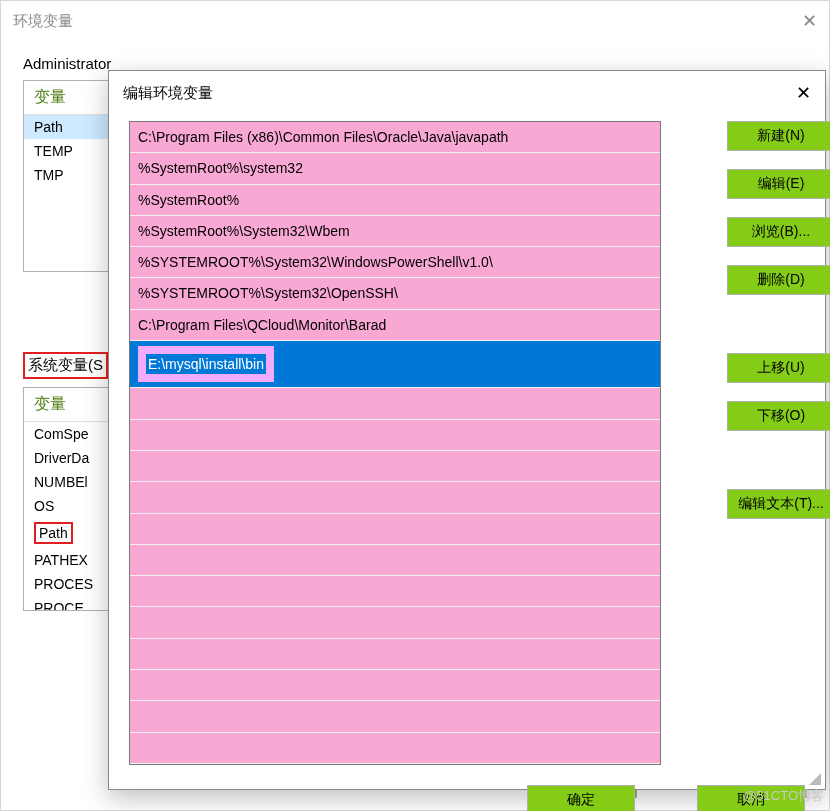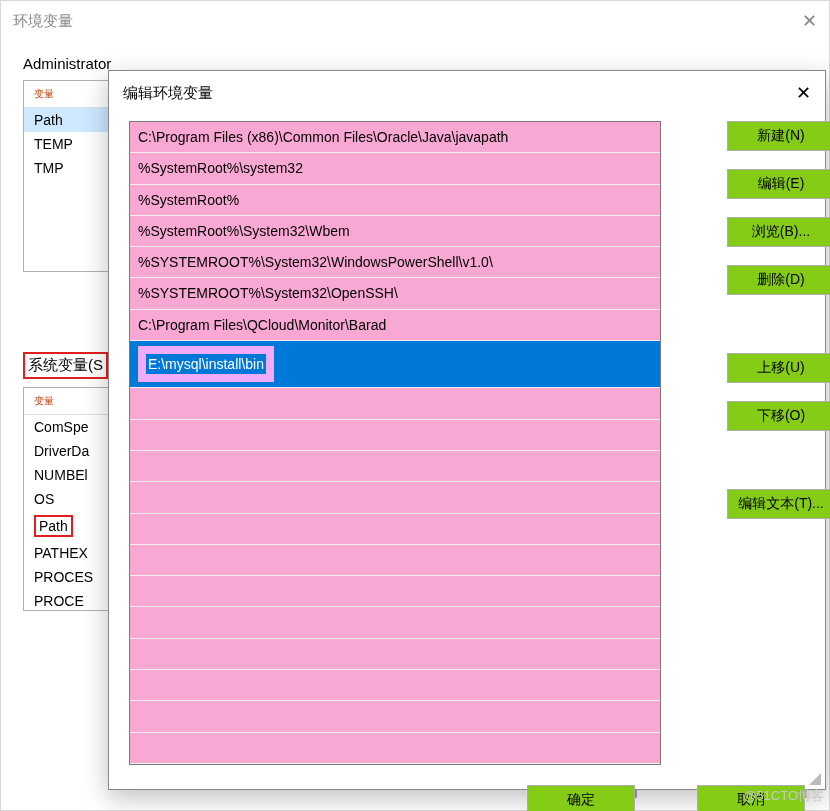--- a/index.html
+++ b/index.html
@@ -58,22 +58,22 @@
       width: 420px;
       height: 192px;
       overflow: hidden;
     }
     .var-list-panel .header-row {
       display: flex;
       border-bottom: 1px solid #e0e0e0;
     }
     .var-list-panel .hdr-cell {
       padding: 6px 10px;
-      font-size: 10px;
-      color: #c2410c;
+      font-size: 16px;
+      color: #4d7c0f;
     }
     .var-list-panel .row {
       padding: 4px 10px;
       font-size: 14px;
     }
     .var-list-panel .row.sel {
       background: #cde8ff;
     }
     .var-list-panel .row.red .cell-text {
       border: 2px solid #e02020;

